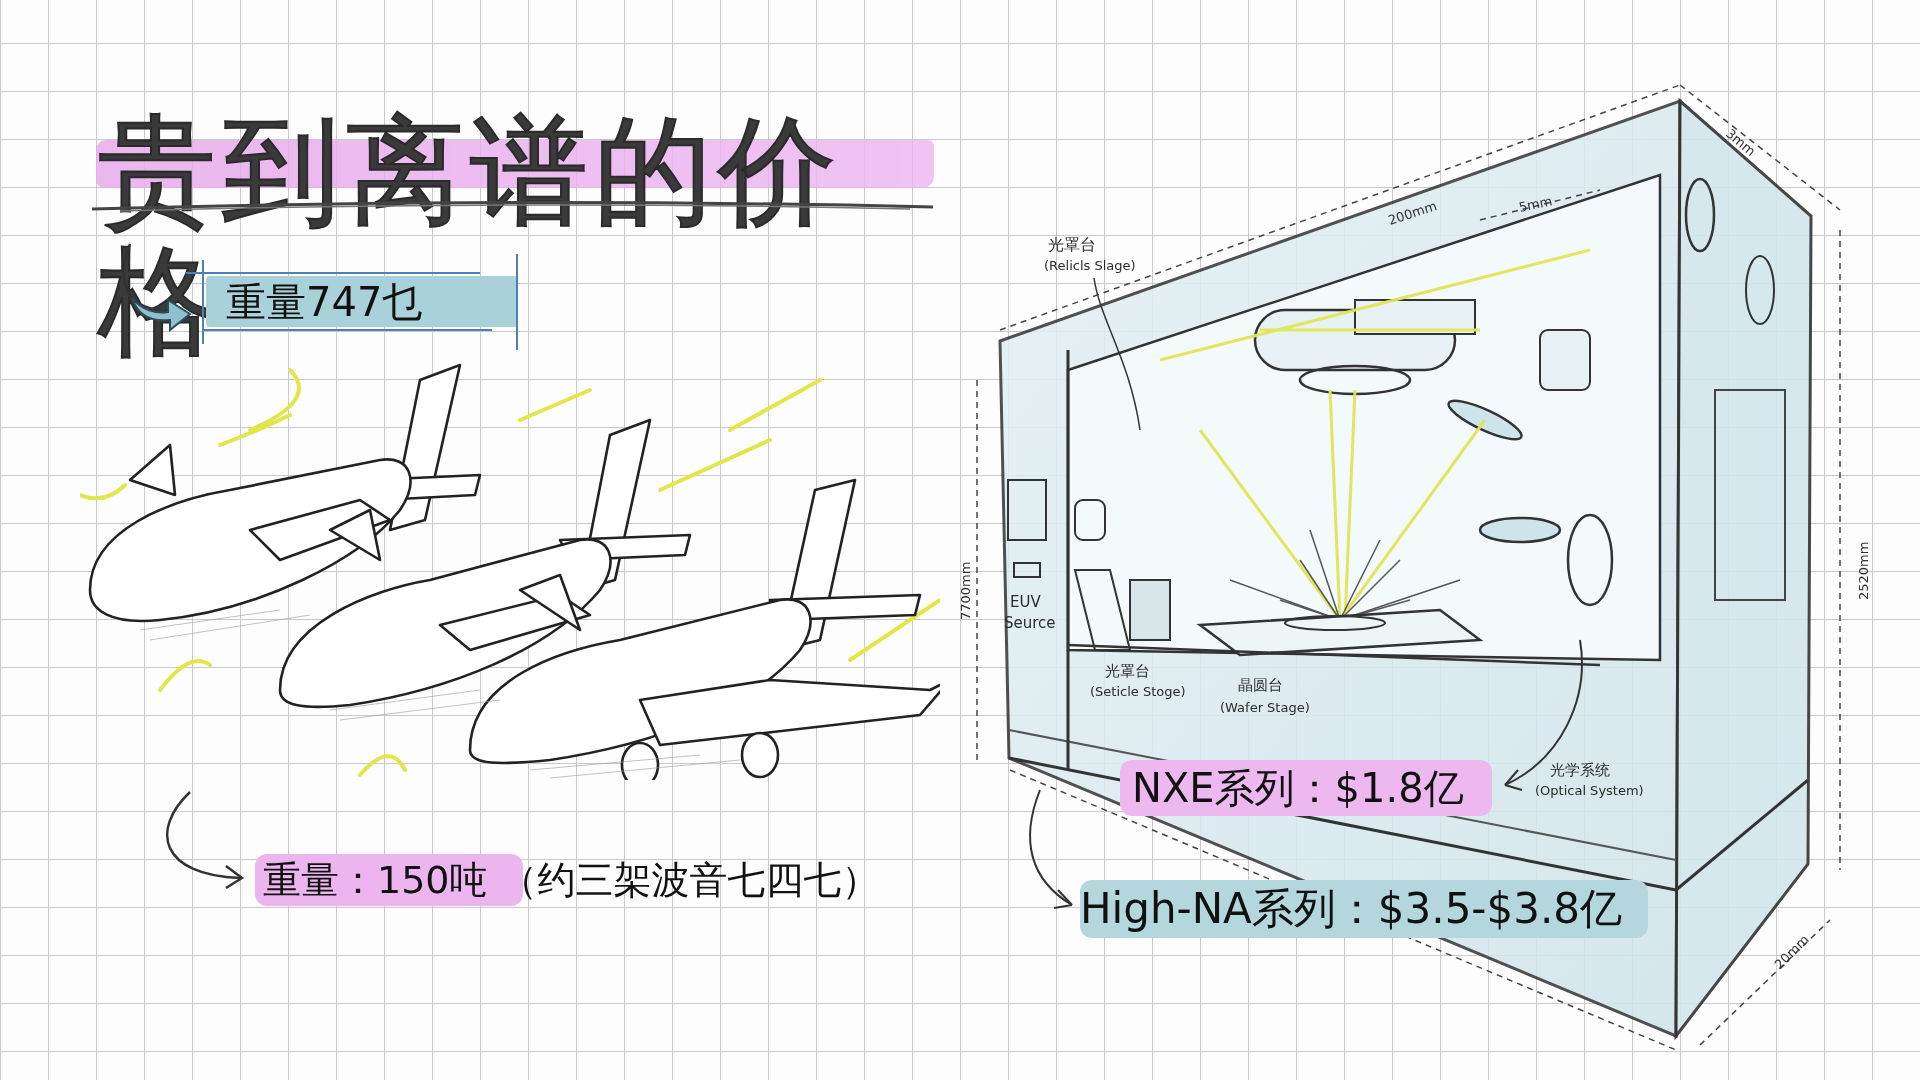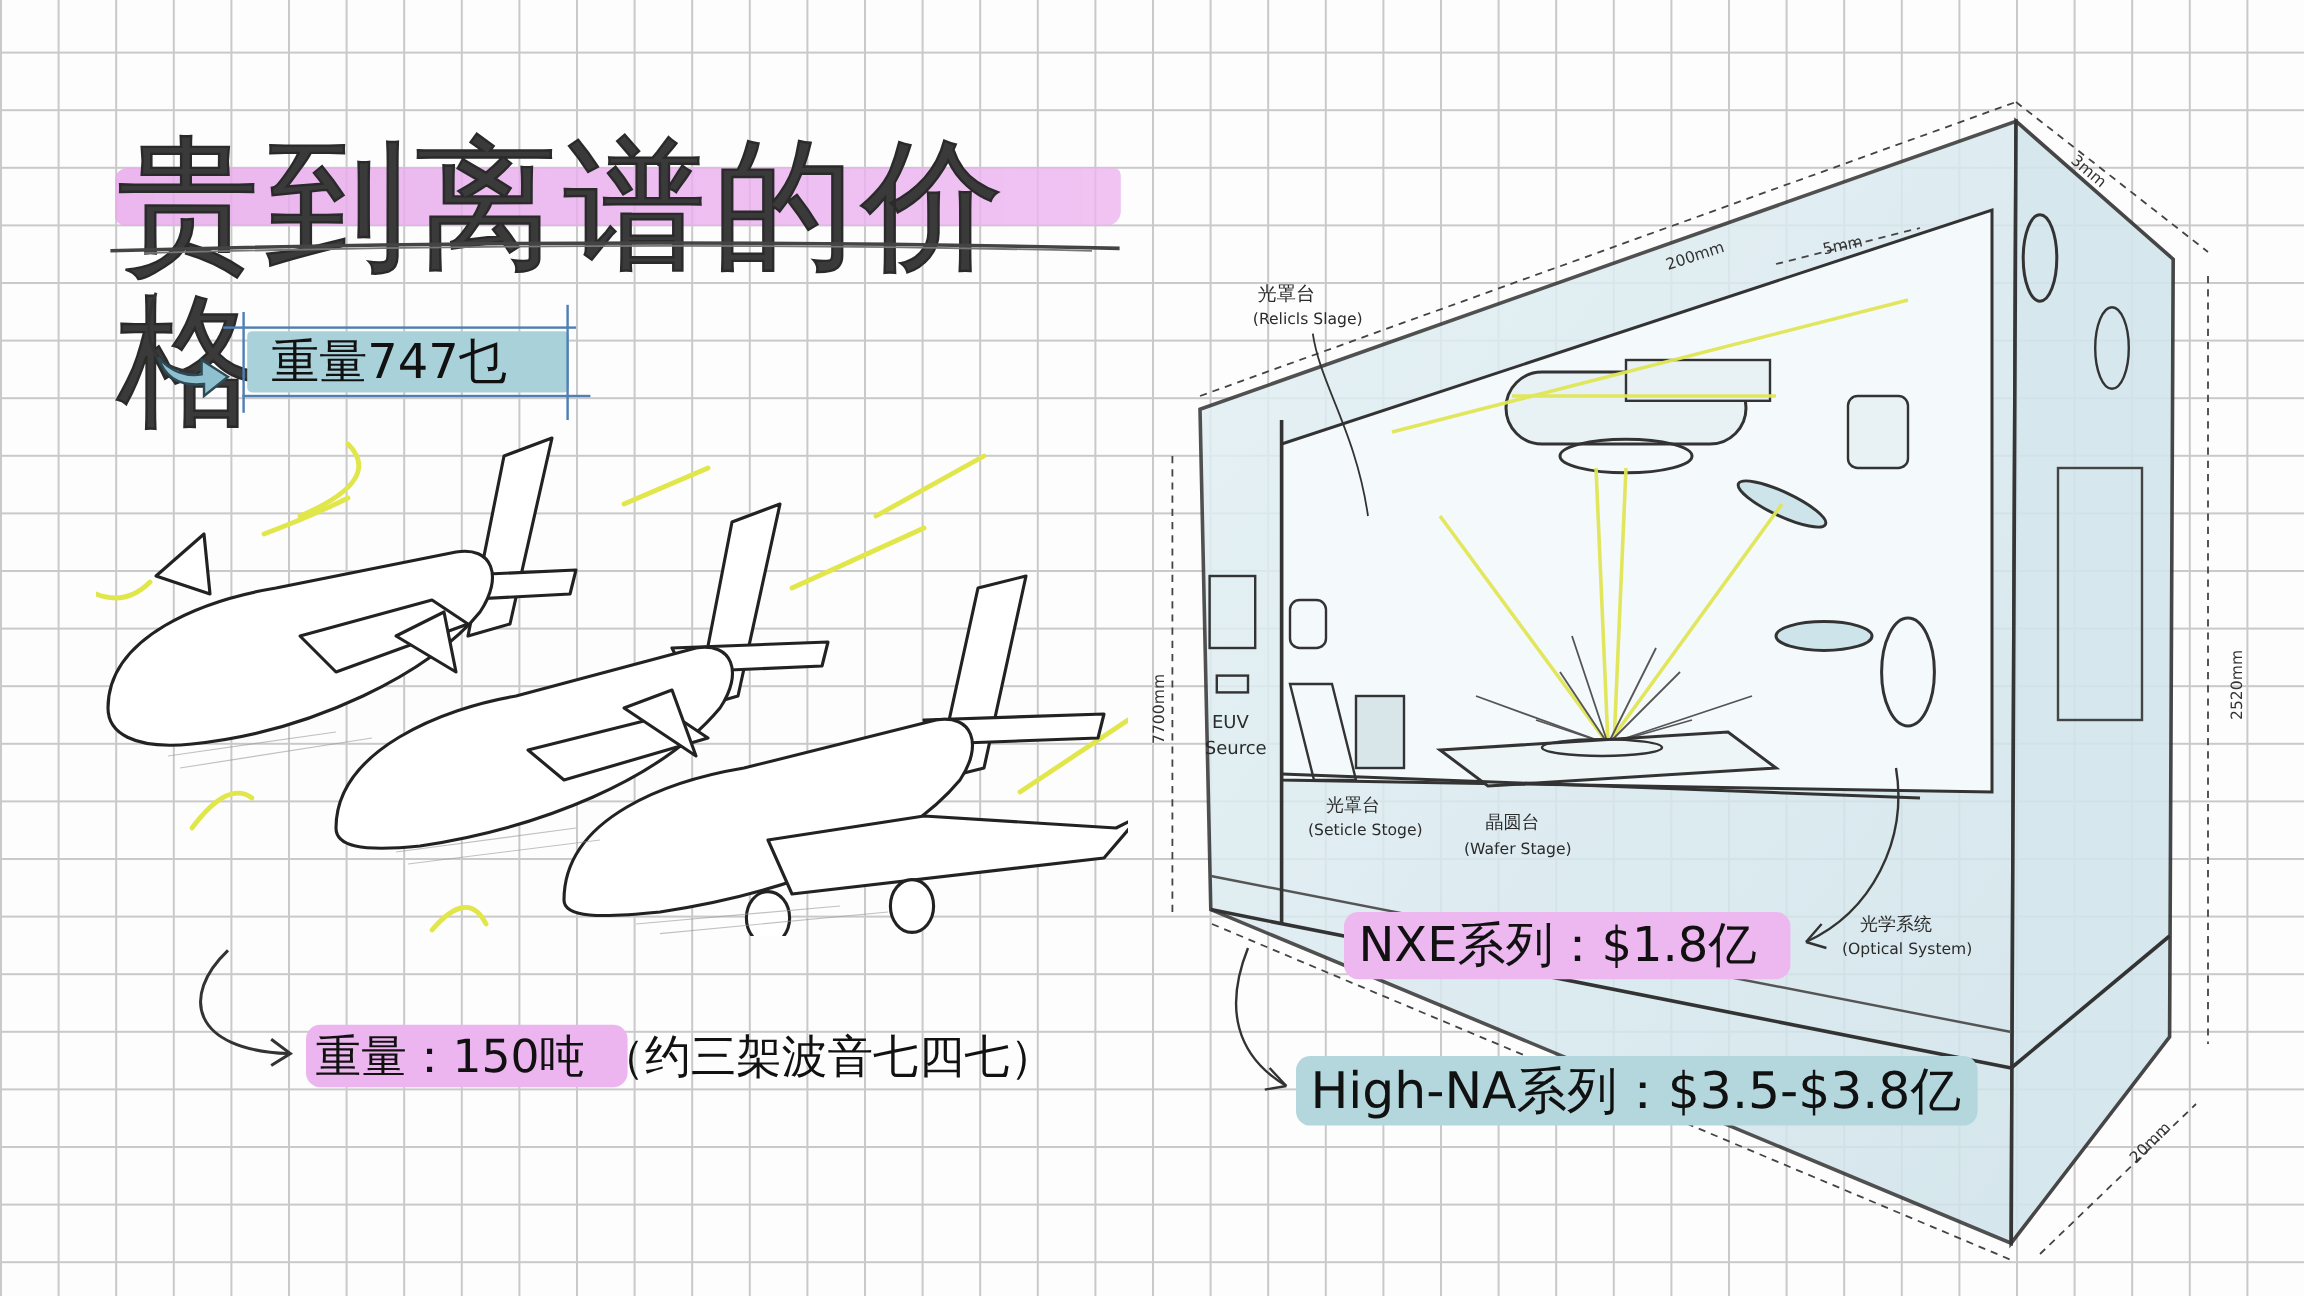--- a/index.html
+++ b/index.html
@@ -25,21 +25,21 @@
     .title-text {
       position: absolute; left: 6px; top: 0px; width: 850px;
       font-size: 118px; line-height: 130px; letter-spacing: 6px;
       font-weight: 400; color: #3a3a3a;
       -webkit-text-stroke: 2px #2a2a2a;
       font-family: "DejaVu Sans", sans-serif;
       margin-top: 44px;
     }
     .title-underline { left: 90px; top: 197px; width: 845px; height: 16px; }
 
-    .label-747 { left: 202px; top: 272px; width: 272px; height: 57px; }
+    .label-747 { left: 202px; top: 272px; width: 316px; height: 57px; }
     .label-747 .bg {
       position: absolute; left: 4px; top: 4px; right: 0; bottom: 2px;
       background: #a9d1da; border-radius: 4px;
     }
     .label-747 .txt {
       position: absolute; left: 24px; top: 2px; font-size: 40px; line-height: 56px;
       color: #111; font-family: "DejaVu Sans", sans-serif;
     }
     .label-747 .bracket-top { position:absolute; left:-16px; top:0; width:294px; height:2px; background:#4f7fb3; }
     .label-747 .bracket-bottom { position:absolute; left:0; bottom:-2px; width:290px; height:2px; background:#4f7fb3; }
@@ -61,21 +61,21 @@
       position: absolute; left: 0; top: 0; width: 372px; height: 56px;
       background: #ecb8ef; border-radius: 12px;
     }
     .price-nxe .txt { position: relative; white-space: nowrap; font-size: 40px; line-height: 56px; padding-left: 12px; color:#111; }
 
     .price-high { left: 1080px; top: 880px; height: 58px; }
     .price-high .hl {
       position: absolute; left: 0; top: 0; width: 568px; height: 58px;
       background: #b3d7dd; border-radius: 12px;
     }
-    .price-high .txt { position: relative; white-space: nowrap; font-size: 42px; line-height: 58px; padding-left: 12px; color:#111; }
+    .price-high .txt { position: relative; white-space: nowrap; font-size: 42px; line-height: 58px; color:#111; }
 
     .sketch-text { font-family: "DejaVu Sans", sans-serif; fill: #2b2b2b; }
     .small-note { font-family: "DejaVu Sans", sans-serif; font-size: 13px; fill: #333; }
   </style>
 </head>
 <body>
 
 <div class="abs title-wrap">
   <div class="title-highlight"></div>
   <div class="title-text">贵到离谱的价格</div>

